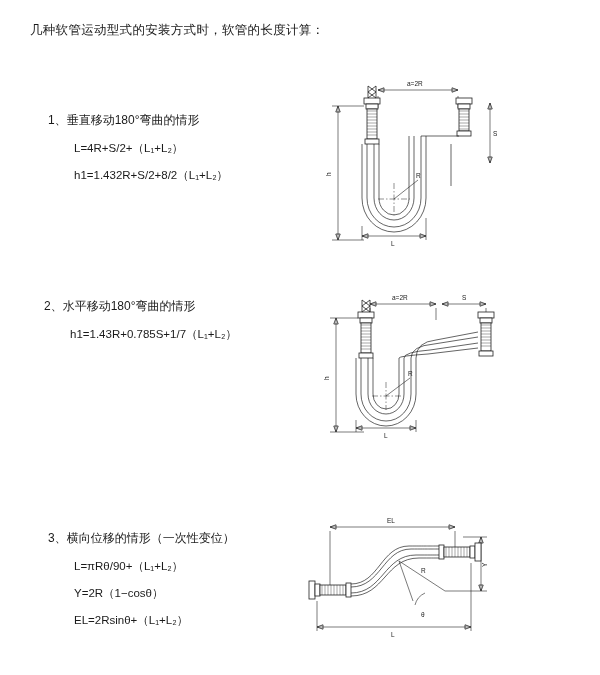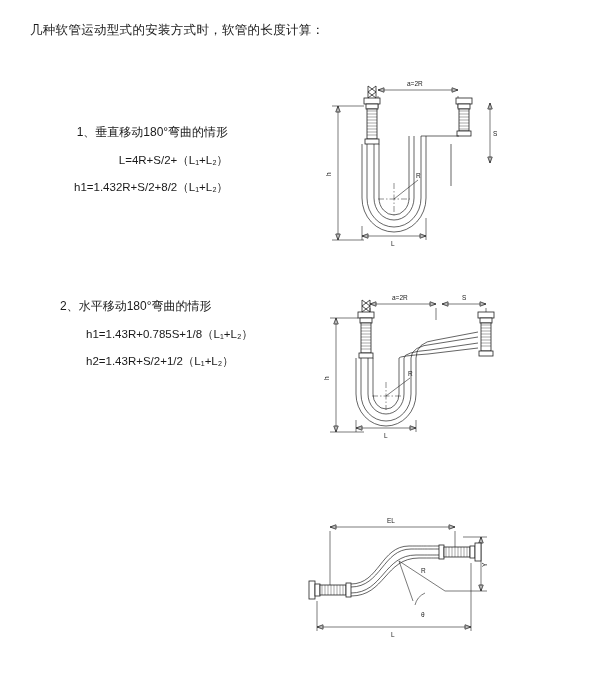--- a/index.html
+++ b/index.html
@@ -55,21 +55,21 @@
   .hatch { stroke: #222; stroke-width: 0.4; fill: none; }
   .lbl { font-family: "Liberation Sans", sans-serif; font-size: 6.5px; fill: #222; }
 </style>
 </head>
 <body>
 
 <div class="page">
 
   <div class="heading">几种软管运动型式的安装方式时，软管的长度计算：</div>
 
-  <div class="section" style="left:48px; top:124px;text-align:right;">
+  <div class="section" style="left:48px; top:112px;">
     <div class="sec-title">1、垂直移动180°弯曲的情形</div>
     <div class="formula">L=4R+S/2+（L₁+L₂）</div>
     <div class="formula">h1=1.432R+S/2+8/2（L₁+L₂）</div>
   </div>
 
   <div class="diagram" style="left:318px; top:68px;">
     <svg width="200" height="200" viewBox="0 0 200 200">
 
       <line class="thin" x1="60" y1="22" x2="140" y2="22"></line>
       <path class="ln" d="M60 22 l6 -2.2 v4.4 z" fill="#222"></path>
@@ -143,24 +143,23 @@
 
       <line class="thin" x1="44" y1="168" x2="108" y2="168"></line>
       <path class="ln" d="M44 168 l6 -2.2 v4.4 z" fill="#222"></path>
       <path class="ln" d="M108 168 l-6 -2.2 v4.4 z" fill="#222"></path>
       <text class="lbl" x="73" y="178">L</text>
       <line class="thin" x1="44" y1="158" x2="44" y2="172"></line>
       <line class="thin" x1="108" y1="150" x2="108" y2="172"></line>
     </svg>
   </div>
 
-  <div class="section" style="left:60px; top:298px;">
+  <div class="section" style="left:44px; top:298px;">
     <div class="sec-title">2、水平移动180°弯曲的情形</div>
-    <div class="formula">h1=1.43R+0.785S+1/8（L₁+L₂）</div>
-    <div class="formula">h2=1.43R+S/2+1/2（L₁+L₂）</div>
+    <div class="formula">h1=1.43R+0.785S+1/7（L₁+L₂）</div>
   </div>
 
   <div class="diagram" style="left:318px; top:282px;">
     <svg width="200" height="180" viewBox="0 0 200 180">
 
       <line class="thin" x1="52" y1="22" x2="118" y2="22"></line>
       <path class="ln" d="M52 22 l6 -2.2 v4.4 z" fill="#222"></path>
       <path class="ln" d="M118 22 l-6 -2.2 v4.4 z" fill="#222"></path>
       <text class="lbl" x="74" y="18">a=2R</text>
 
@@ -224,20 +223,26 @@
 
       <line class="thin" x1="38" y1="146" x2="98" y2="146"></line>
       <path class="ln" d="M38 146 l6 -2.2 v4.4 z" fill="#222"></path>
       <path class="ln" d="M98 146 l-6 -2.2 v4.4 z" fill="#222"></path>
       <text class="lbl" x="66" y="156">L</text>
       <line class="thin" x1="38" y1="138" x2="38" y2="150"></line>
       <line class="thin" x1="98" y1="138" x2="98" y2="150"></line>
     </svg>
   </div>
 
+  <div class="section" style="left:48px; top:530px;">
+    <div class="sec-title">3、横向位移的情形（一次性变位）</div>
+    <div class="formula">L=πRθ/90+（L₁+L₂）</div>
+    <div class="formula">Y=2R（1−cosθ）</div>
+    <div class="formula">EL=2Rsinθ+（L₁+L₂）</div>
+  </div>
 
   <div class="diagram" style="left:295px; top:505px;">
     <svg width="220" height="140" viewBox="0 0 220 140">
 
       <line class="thin" x1="35" y1="22" x2="160" y2="22"></line>
       <path class="ln" d="M35 22 l6 -2.2 v4.4 z" fill="#222"></path>
       <path class="ln" d="M160 22 l-6 -2.2 v4.4 z" fill="#222"></path>
       <text class="lbl" x="92" y="18">EL</text>
       <line class="thin" x1="35" y1="26" x2="35" y2="82"></line>
       <line class="thin" x1="160" y1="26" x2="160" y2="50"></line>

